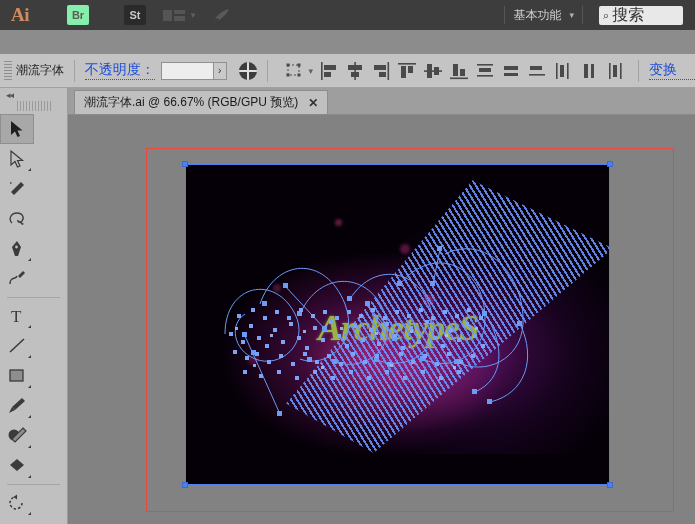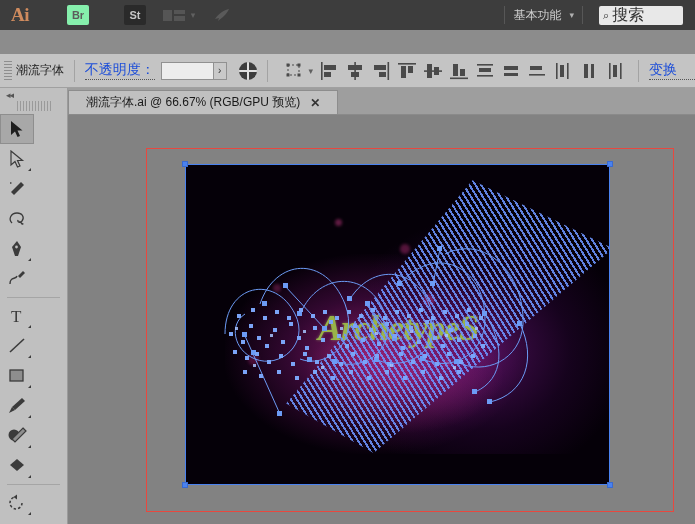--- a/index.html
+++ b/index.html
@@ -107,21 +107,21 @@
   .right-trunc { margin-left: auto; padding-right: 18px; }
 
   
   .tabbar {
     position: absolute; left: 68px; top: 88px; width: 627px; height: 27px;
     background: #9e9e9e; border-bottom: 1px solid #8a8a8a;
     display: flex; align-items: flex-end;
   }
   .doc-tab {
     height: 24px; background: #c0c0c0; border: 1px solid #8d8d8d; border-bottom: none;
-    display: flex; align-items: center; padding: 0 17px; 
+    display: flex; align-items: center; padding: 0 9px; margin-left: 6px;
     font-size: 12px; color: #1a1a1a; white-space: nowrap;
   }
   .tab-close { margin-left: 10px; font-size: 12px; color: #333; font-weight: bold; }
 
   
   .toolbar {
     position: absolute; left: 0; top: 88px; width: 68px; height: 436px;
     background: #c0c0c0; border-right: 1px solid #9b9b9b;
   }
   .tb-collapse {

